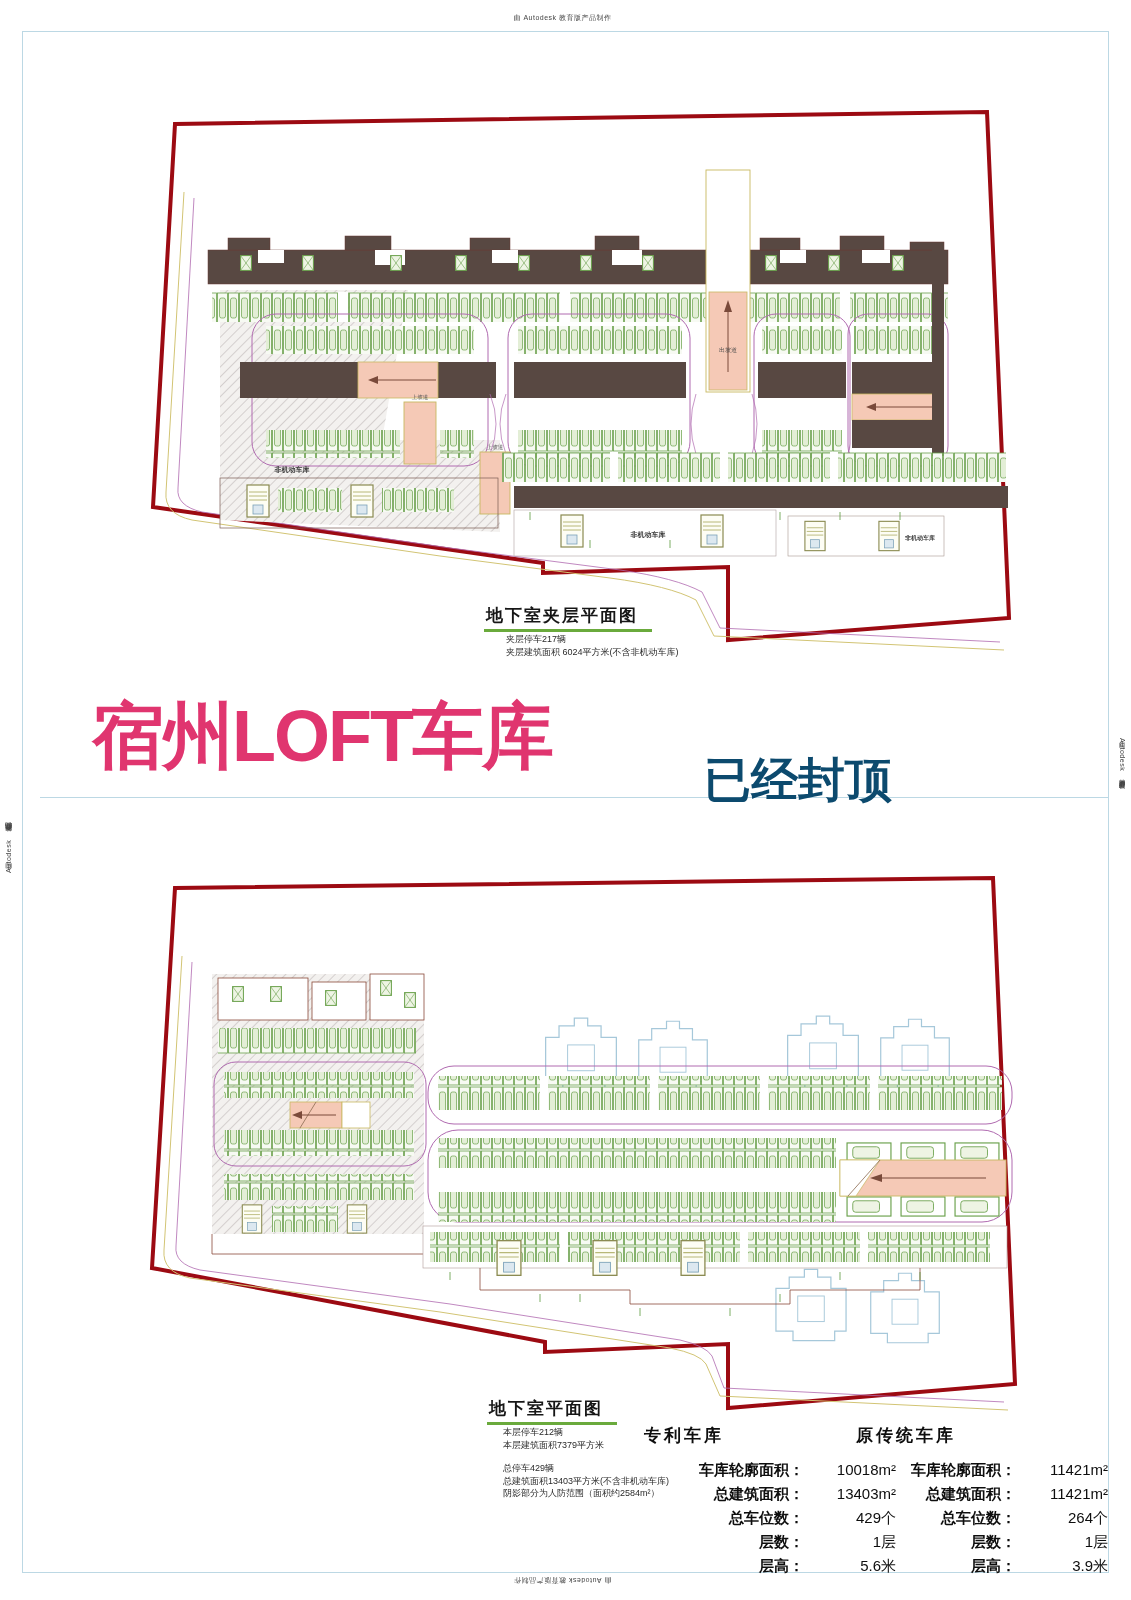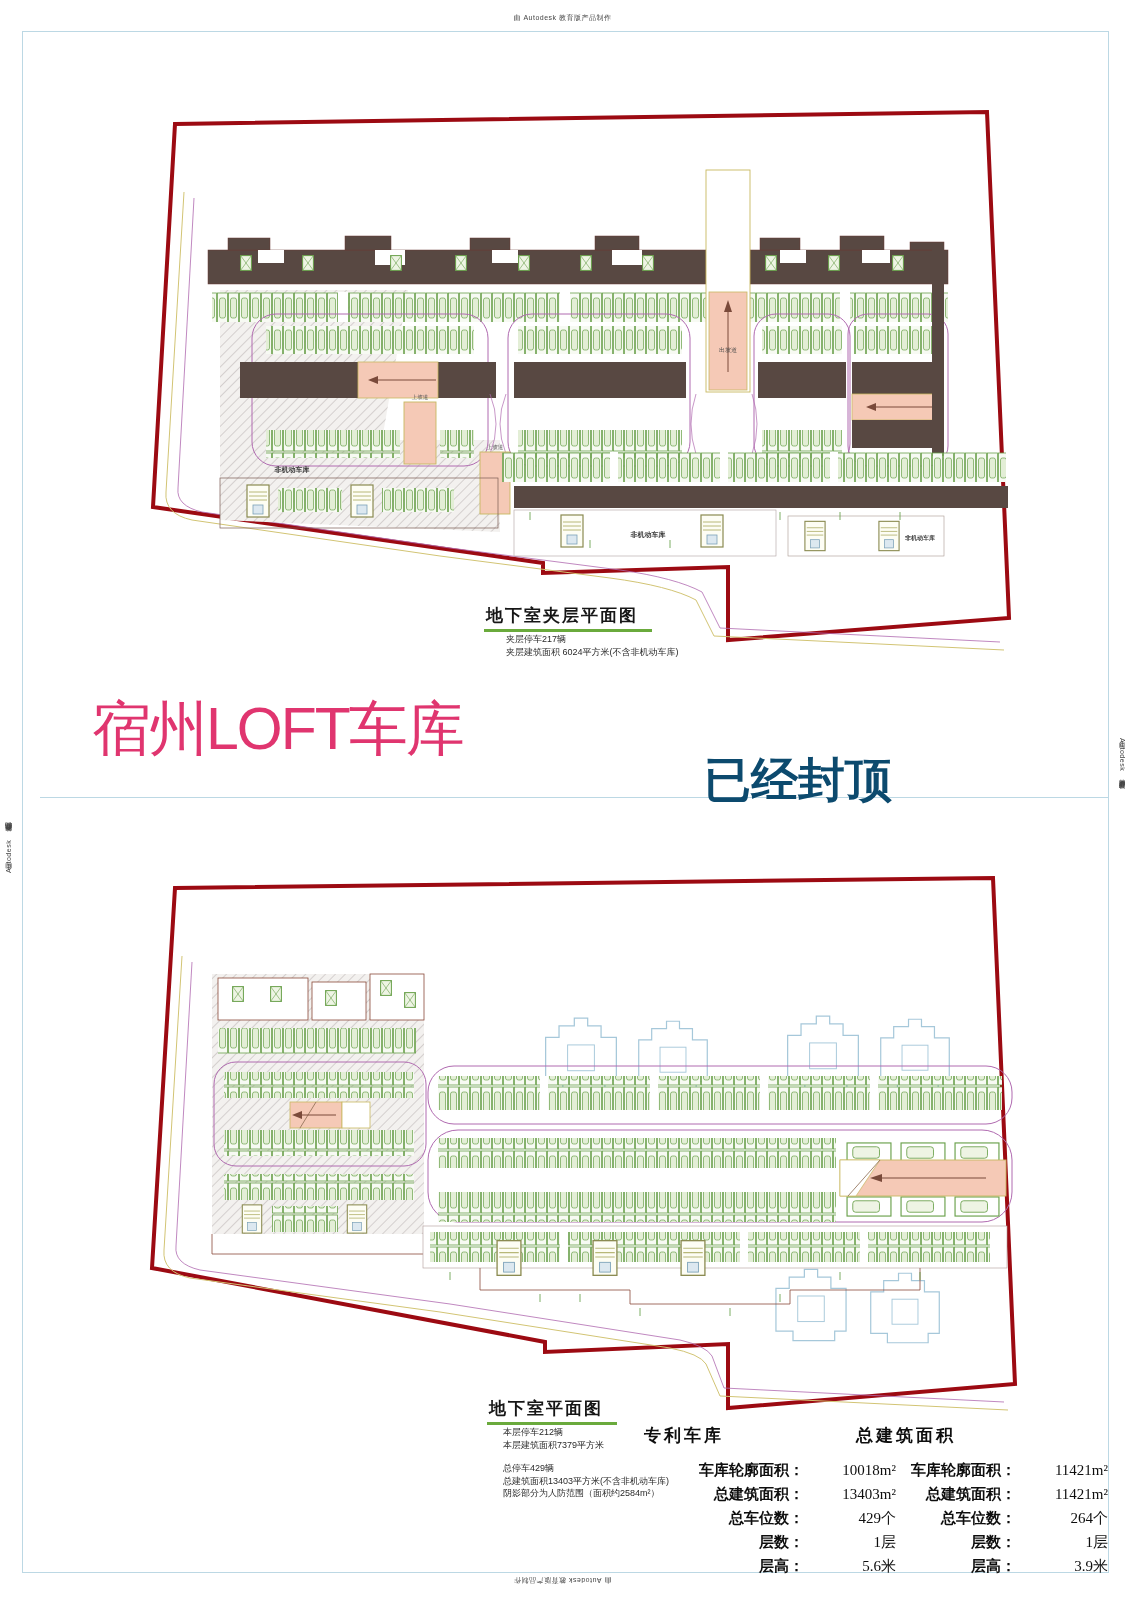--- a/index.html
+++ b/index.html
@@ -8,28 +8,28 @@
   .frameline{position:absolute;background:#bcd8e4;}
   .credit{position:absolute;font-size:7px;color:#444;letter-spacing:.5px;white-space:nowrap;}
   .credit.horiz{left:0;right:0;text-align:center;}
   .credit.flip{transform:rotate(180deg);}
   .credit.vert-l{writing-mode:vertical-rl;transform:rotate(180deg);}
   .credit.vert-r{writing-mode:vertical-rl;}
   .plan{position:absolute;}
   .ptitle{position:absolute;font-size:17px;font-weight:bold;color:#161616;letter-spacing:2px;
           padding:0 14px 2px 2px;border-bottom:3px solid #6aaa3c;white-space:nowrap;}
   .pnotes{position:absolute;font-size:9px;color:#2a2a2a;line-height:12.5px;white-space:nowrap;}
-  .banner-main{position:absolute;font-size:59px;font-weight:normal;color:#e0356f;
+  .banner-main{position:absolute;font-size:72px;font-weight:bold;color:#e0356f;
                letter-spacing:-2px;white-space:nowrap;line-height:1;}
   .banner-status{position:absolute;font-size:47px;font-weight:bold;color:#0c4a6e;
                  white-space:nowrap;line-height:1;margin-top:16px;}
   .cmp{position:absolute;width:252px;}
   .cmp-title{text-align:left;font-size:17px;font-weight:bold;color:#0e0e0e;
              letter-spacing:3px;margin-bottom:11px;}
-  .cmp-row{display:flex;font-size:15px;color:#0e0e0e;line-height:24px;font-weight:bold;font-family:Liberation Serif, serif;}
+  .cmp-row{display:flex;font-size:15px;color:#0e0e0e;line-height:24px;font-weight:bold;}
   .cmp-label{flex:0 0 160px;text-align:right;}
   .cmp-value{flex:1;text-align:right;padding-left:2px;font-weight:normal;}
   svg text{font-family:"Liberation Sans","DejaVu Sans",sans-serif;}
 </style>
 </head>
 <body>
 
 <div class="page">
 
   <div class="frameline" style="left:22px;top:31px;width:1087px;height:1px;"></div>
@@ -335,21 +335,21 @@
       <span class="cmp-label">层数：</span>
       <span class="cmp-value">1层</span>
     </div>
     <div class="cmp-row">
       <span class="cmp-label">层高：</span>
       <span class="cmp-value">5.6米</span>
     </div>
   </div>
 
   <div class="cmp" style="left:856px;top:1424px;">
-    <div class="cmp-title">总建筑面积</div>
+    <div class="cmp-title">原传统车库</div>
     <div class="cmp-row">
       <span class="cmp-label">车库轮廓面积：</span>
       <span class="cmp-value">11421m²</span>
     </div>
     <div class="cmp-row">
       <span class="cmp-label">总建筑面积：</span>
       <span class="cmp-value">11421m²</span>
     </div>
     <div class="cmp-row">
       <span class="cmp-label">总车位数：</span>

